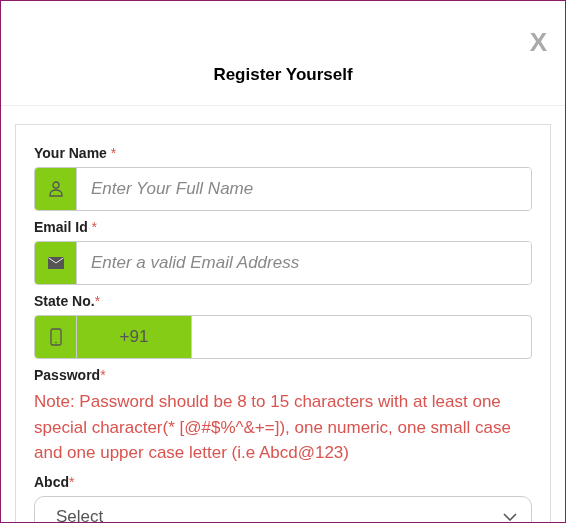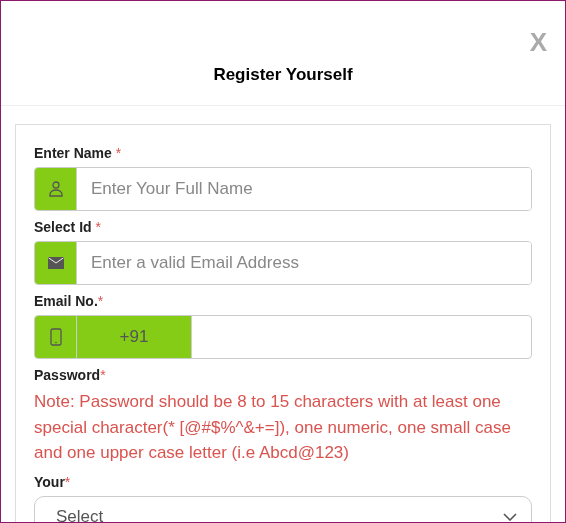--- a/index.html
+++ b/index.html
@@ -106,20 +106,21 @@
       cursor: pointer;
     }
     .form-control {
       flex: 1;
       border: none;
       outline: none;
       padding: 0 14px;
       font-size: 17px;
       color: #555;
       background: #fff;
+      font-style: italic;
     }
     .form-control::placeholder {
       color: #888;
     }
     .note {
       font-size: 17px;
       color: #d9534f;
       margin-top: 4px;
       margin-bottom: 8px;
       line-height: 1.5;
@@ -162,51 +163,51 @@
 <div class="modal-header">
   <div class="modal-title">Register Yourself</div>
   <div class="close-btn">X</div>
 </div>
 
 <div class="modal-body-outer">
   <div class="modal-body">
 
     <div class="form-group">
       <label class="form-label">
-        <span>Enter Name </span><span class="required">*</span>
+        <span>Your Name </span><span class="required">*</span>
       </label>
       <div class="input-group">
         <span class="input-group-addon">
           <svg width="16" height="18" viewBox="0 0 16 18">
               <path d="M8 2a3 3 0 1 1 0 6 3 3 0 0 1 0-6zm0 8c3.3 0 6 2 6 4.5V16H2v-1.5C2 12 4.7 10 8 10z" fill="none" stroke="#555" stroke-width="1.3"></path>
             </svg>
         </span>
         <input type="text" class="form-control" placeholder="Enter Your Full Name" style="">
       </div>
     </div>
 
     <div class="form-group">
       <label class="form-label">
-        <span>Select Id </span><span class="required">*</span>
+        <span>Email Id </span><span class="required">*</span>
       </label>
       <div class="input-group">
         <span class="input-group-addon">
           <svg width="18" height="14" viewBox="0 0 18 14">
               <path d="M1 1h16v12H1z M1 1l8 6 8-6" fill="#555" stroke="#555" stroke-width="0"></path>
               <path d="M1 1h16v12H1z" fill="#555"></path>
               <path d="M1.5 1.8L9 7l7.5-5.2" fill="none" stroke="#eee" stroke-width="1"></path>
             </svg>
         </span>
         <input type="text" class="form-control" placeholder="Enter a valid Email Address" style="">
       </div>
     </div>
 
     <div class="form-group">
       <label class="form-label">
-        <span>Email No.</span><span class="required">*</span>
+        <span>State No.</span><span class="required">*</span>
       </label>
       <div class="input-group">
         <span class="input-group-addon">
           <svg width="12" height="18" viewBox="0 0 12 18">
               <rect x="1" y="1" width="10" height="16" rx="1.5" fill="none" stroke="#555" stroke-width="1.3"></rect>
               <circle cx="6" cy="14.5" r="0.8" fill="#555"></circle>
             </svg>
         </span>
         <span class="input-group-addon prefix">+91</span>
       </div>
@@ -214,21 +215,21 @@
 
     <div class="form-group">
       <label class="form-label">
         <span>Password</span><span class="required">*</span>
       </label>
       <div class="note">Note: Password should be 8 to 15 characters with at least one special character(* [@#$%^&amp;+=]), one numeric, one small case and one upper case letter (i.e Abcd@123)</div>
     </div>
 
     <div class="form-group">
       <label class="form-label">
-        <span>Your</span><span class="required">*</span>
+        <span>Abcd</span><span class="required">*</span>
       </label>
       <div class="select-group">
         <select class="form-select">
           <option>Select</option>
         </select>
         <span class="select-chevron">
           <svg width="14" height="8" viewBox="0 0 14 8">
               <path d="M1 1l6 6 6-6" fill="none" stroke="#555" stroke-width="1.6"></path>
             </svg>
         </span>

